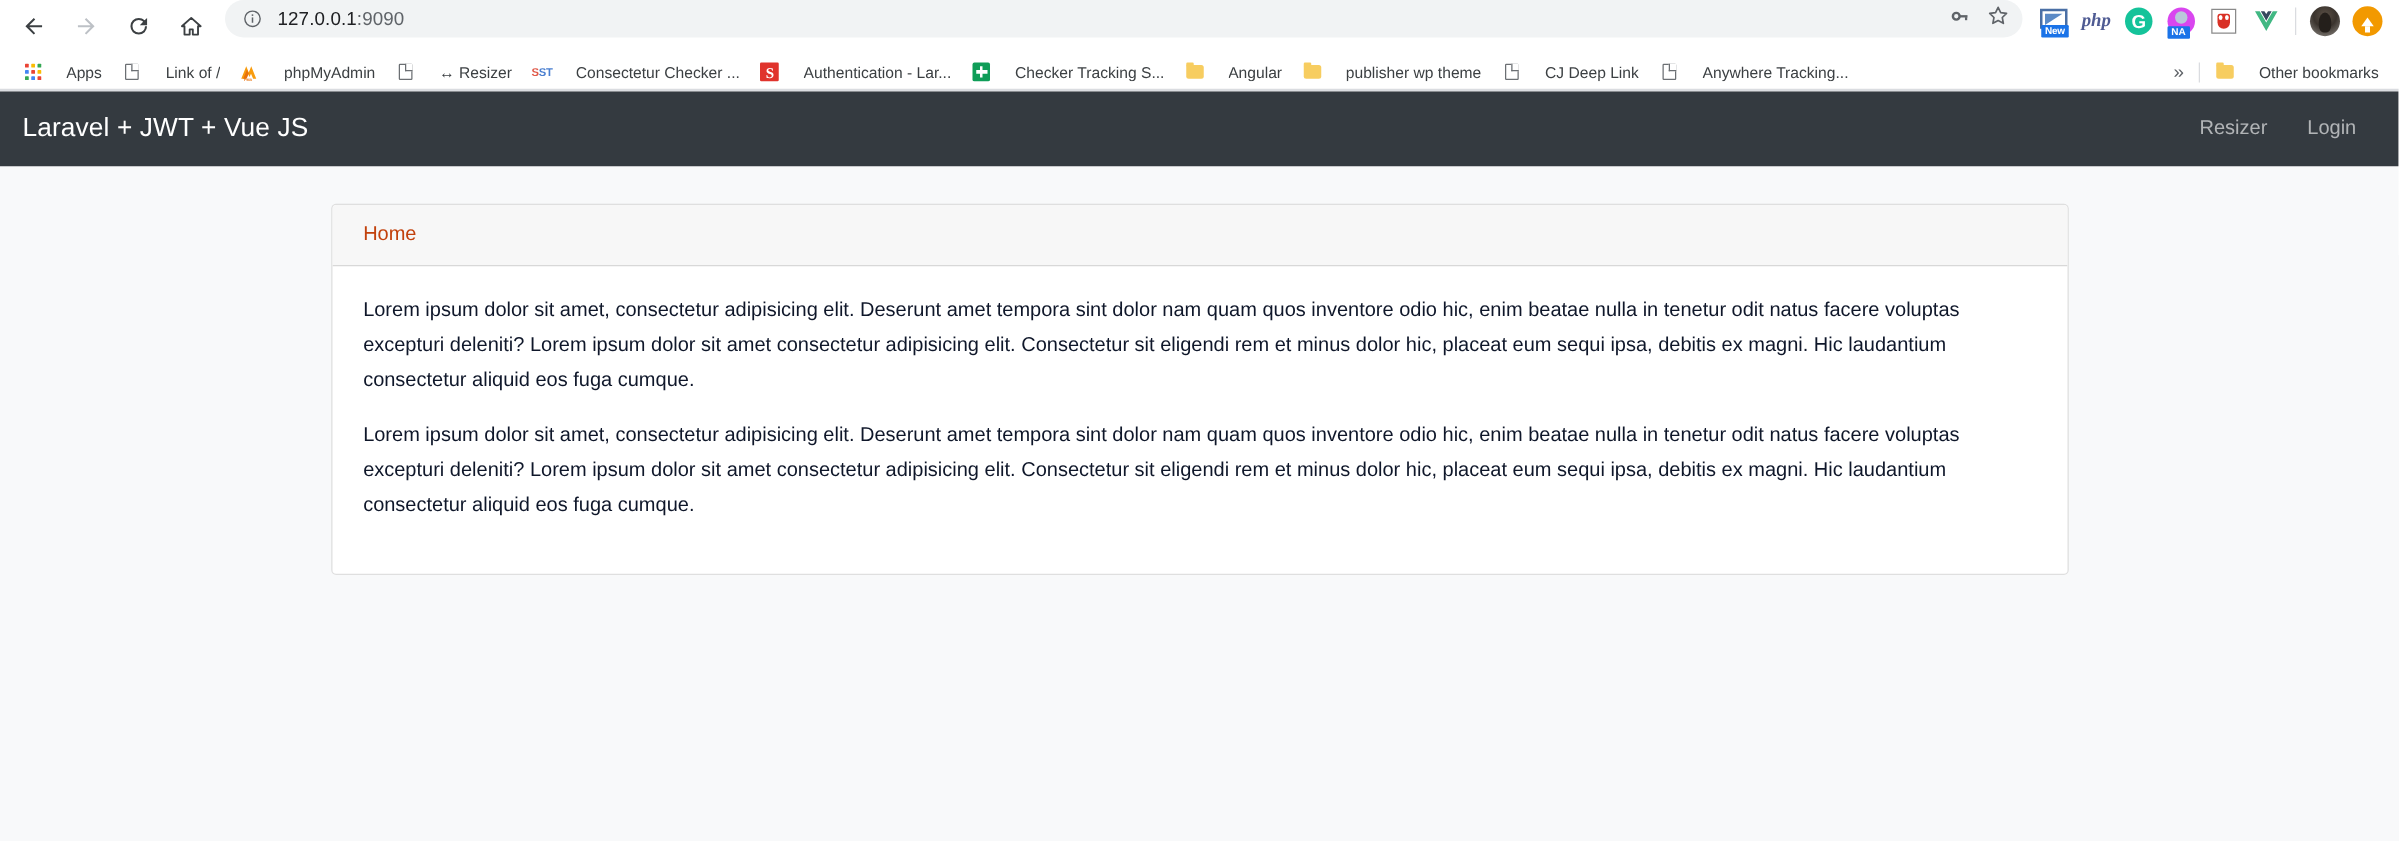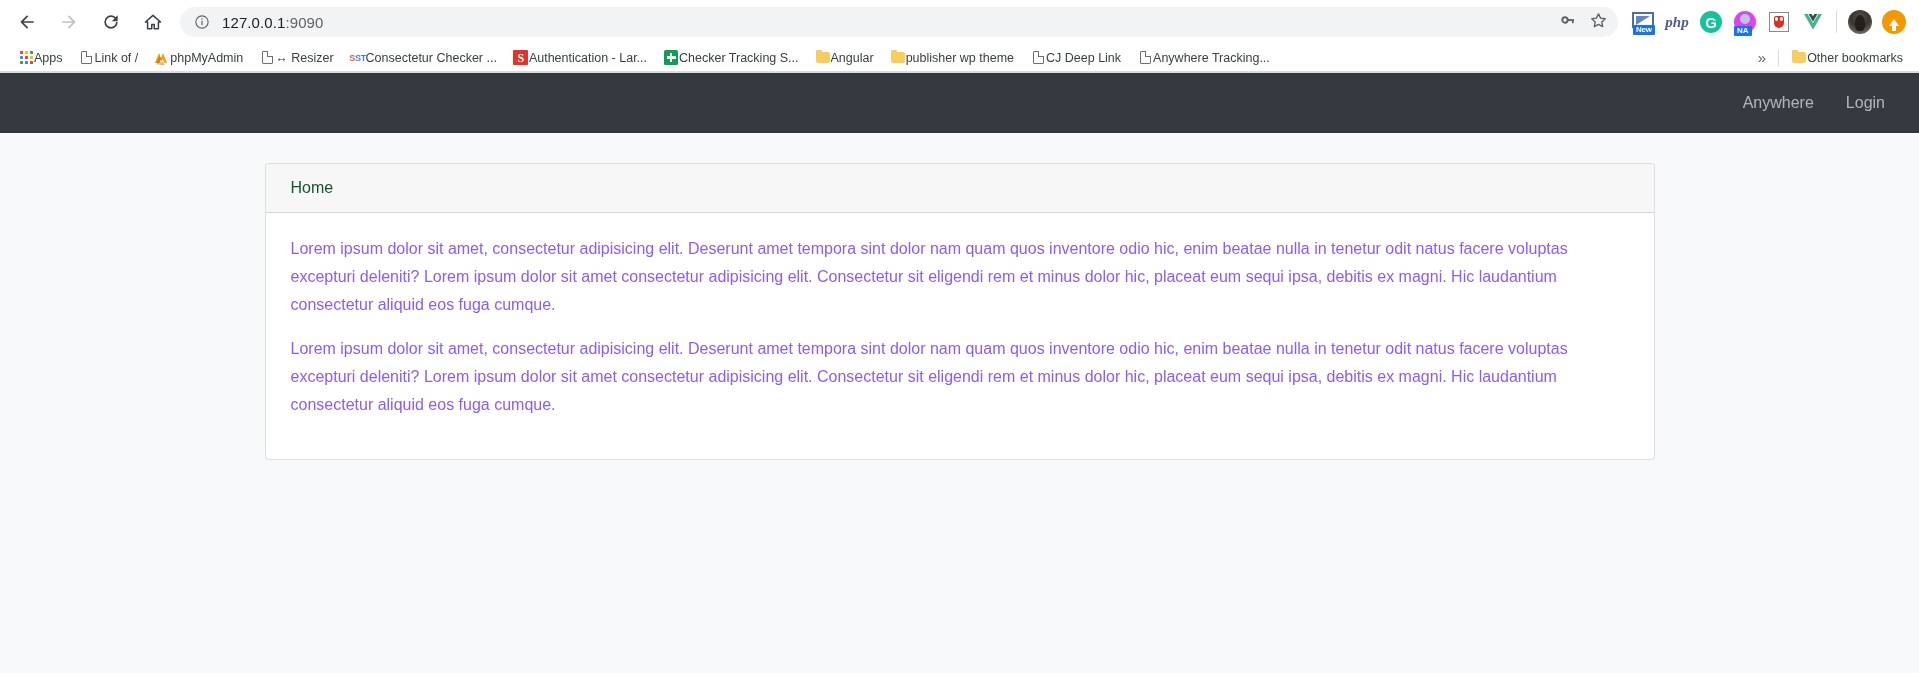--- a/index.html
+++ b/index.html
@@ -14,21 +14,21 @@
   
   .browser-chrome {
     width: 100%;
     background: #ffffff;
     border-bottom: 1px solid #dadce0;
   }
 
   .toolbar {
     height: 44px;
     display: flex;
-    align-items: center;
+    align-items: flex-start;
     padding: 0 8px 0 6px;
     gap: 0;
   }
 
   .nav-btn {
     width: 42px; height: 42px;
     display: flex; align-items: center; justify-content: center;
     border-radius: 50%;
     flex: 0 0 auto;
   }
@@ -219,21 +219,21 @@
     background: #ffffff;
     border-bottom: 1px solid #dadce0;
     overflow: hidden;
   }
   .bm {
     display: flex;
     align-items: center;
     height: 24px;
     padding: 0 8px;
     border-radius: 4px;
-    gap: 0;
+    gap: 19px;
     flex: 0 0 auto;
     max-width: 200px;
   }
   .bm-label {
     font-size: 12.5px;
     color: #3c4043;
     white-space: nowrap;
     overflow: hidden;
     text-overflow: ellipsis;
   }
@@ -378,30 +378,30 @@
     background: #ffffff;
     border: 1px solid rgba(0,0,0,0.125);
     border-radius: 4px;
     overflow: hidden;
   }
   .card-header {
     background: #f7f7f7;
     border-bottom: 1px solid rgba(0,0,0,0.125);
     padding: 15px 25px;
     font-size: 16px;
-    color: #14532d;
+    color: #c2410c;
   }
   .card-body {
     padding: 22px 25px 40px 25px;
   }
   .card-body p {
     margin: 0 0 16px 0;
     font-size: 16px;
     line-height: 28px;
-    color: #8b5cf6;
+    color: #0f172a;
   }
   .card-body p:last-child { margin-bottom: 0; }
 </style>
 </head>
 <body>
 
 <div class="browser-chrome">
 
   <div class="toolbar">
 
@@ -625,22 +625,23 @@
         </span>
       <span class="bm-label">Other bookmarks</span>
     </div>
 
   </div>
 </div>
 
 <div class="page-viewport">
 
   <div class="navbar">
+    <span class="navbar-brand">Laravel + JWT + Vue JS</span>
     <div class="navbar-nav">
-      <a class="nav-link">Anywhere</a>
+      <a class="nav-link">Resizer</a>
       <a class="nav-link">Login</a>
     </div>
   </div>
 
   <div class="container">
     <div class="card">
       <div class="card-header">Home</div>
       <div class="card-body">
         <p>Lorem ipsum dolor sit amet, consectetur adipisicing elit. Deserunt amet tempora sint dolor nam quam quos inventore odio hic, enim beatae nulla in tenetur odit natus facere voluptas excepturi deleniti? Lorem ipsum dolor sit amet consectetur adipisicing elit. Consectetur sit eligendi rem et minus dolor hic, placeat eum sequi ipsa, debitis ex magni. Hic laudantium consectetur aliquid eos fuga cumque.</p>
         <p>Lorem ipsum dolor sit amet, consectetur adipisicing elit. Deserunt amet tempora sint dolor nam quam quos inventore odio hic, enim beatae nulla in tenetur odit natus facere voluptas excepturi deleniti? Lorem ipsum dolor sit amet consectetur adipisicing elit. Consectetur sit eligendi rem et minus dolor hic, placeat eum sequi ipsa, debitis ex magni. Hic laudantium consectetur aliquid eos fuga cumque.</p>

